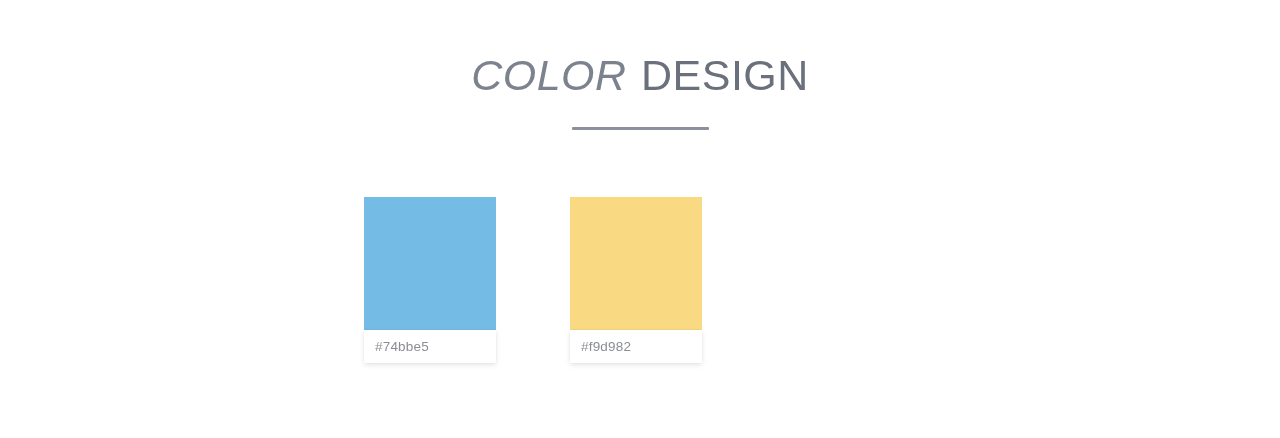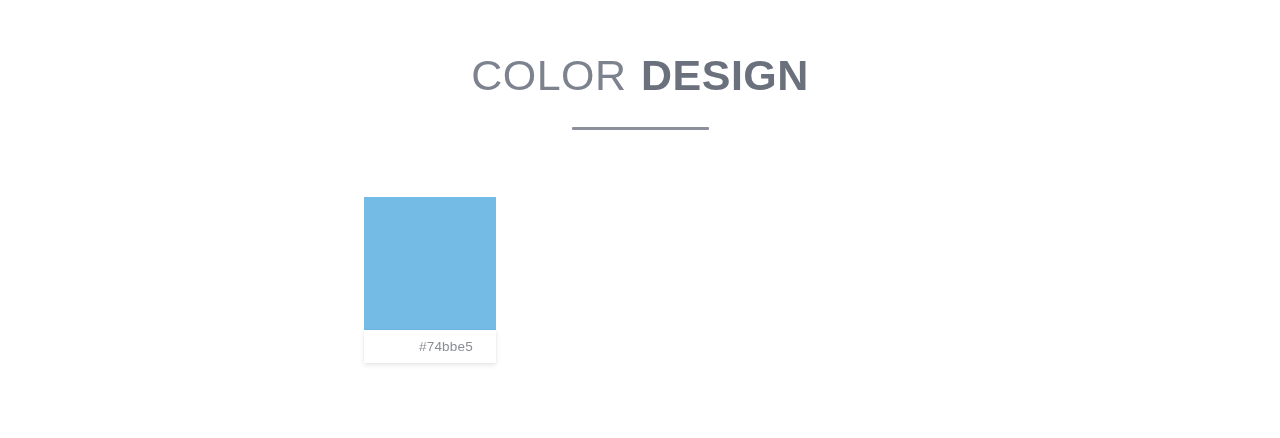--- a/index.html
+++ b/index.html
@@ -29,23 +29,24 @@
     padding-top: 54px;
     font-size: 43px;
     line-height: 1;
     color: #6e7380;
     letter-spacing: 0.5px;
     white-space: nowrap;
   }
   .title-light {
     font-weight: 300;
     color: #7c828e;
+    font-style: italic;
   }
   .title-bold {
-    font-weight: 700;
+    font-weight: 400;
     color: #6b707d;
     margin-left: 2px;
   }
   .title-rule {
     width: 137px;
     height: 3px;
     background: #8b909c;
     margin: 30px auto 0 auto;
     border-radius: 1px;
   }
@@ -76,21 +77,20 @@
     display: flex;
     align-items: center;
     box-sizing: border-box;
     padding-left: 11px;
   }
   .swatch-label {
     font-size: 13.5px;
     color: #8a8d93;
     letter-spacing: 0.2px;
     font-weight: 400;
-    margin-left: 44px;
   }
 </style>
 </head>
 <body style="background: rgb(255, 255, 255);">
 
 <div class="header">
   <h1 class="page-title">
     <span class="title-light">COLOR</span>
     <span class="title-bold">DESIGN</span>
   </h1>
@@ -99,15 +99,21 @@
 
 <div class="swatch-row">
 
   <div class="swatch-card">
     <div class="swatch-color" style="background: rgb(116, 187, 229);"></div>
     <div class="swatch-label-card">
       <span class="swatch-label" style="color: rgb(138, 141, 147);">#74bbe5</span>
     </div>
   </div>
 
+  <div class="swatch-card">
+    <div class="swatch-color" style="background: rgb(249, 217, 130);"></div>
+    <div class="swatch-label-card">
+      <span class="swatch-label" style="color: rgb(138, 141, 147);">#f9d982</span>
+    </div>
+  </div>
 
 
 </div>
 
 </body></html>

